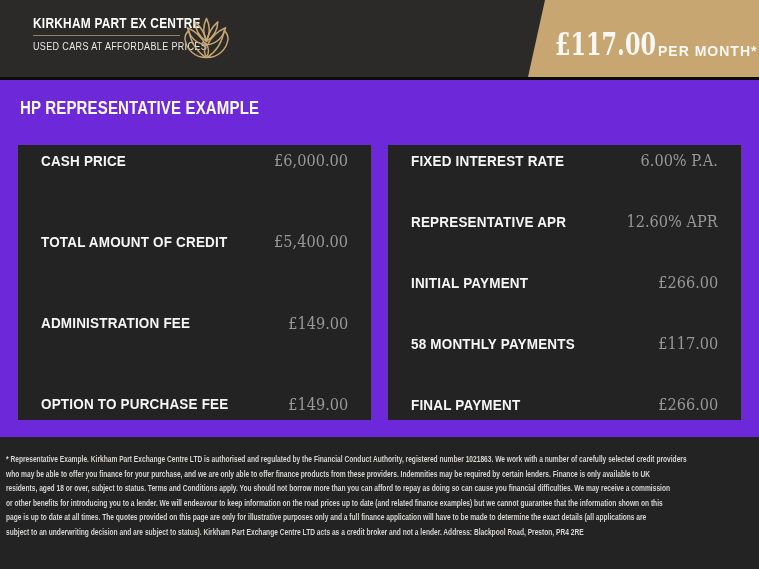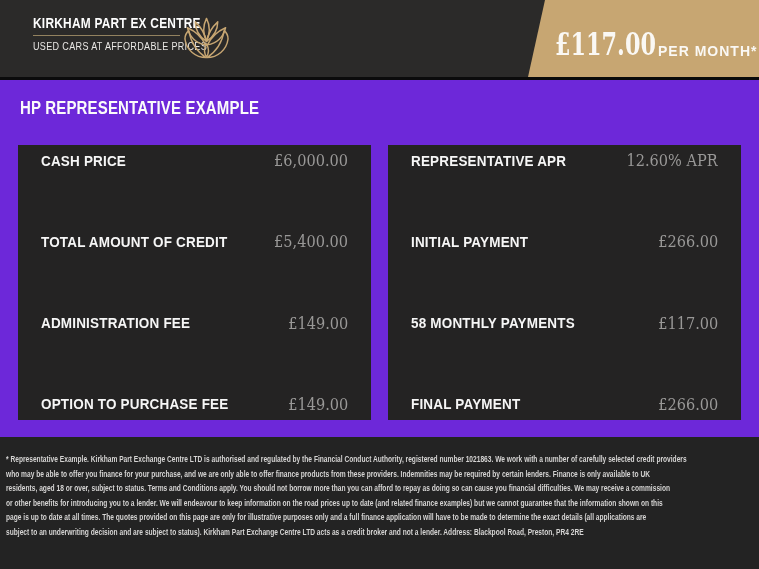--- a/index.html
+++ b/index.html
@@ -113,20 +113,24 @@
         <span class="val">£149.00</span>
       </div>
       <div class="row">
         <span class="lbl">OPTION TO PURCHASE FEE</span>
         <span class="val">£149.00</span>
       </div>
     </div>
 
     <div class="panel panel-right">
       <div class="row">
+        <span class="lbl">FIXED INTEREST RATE</span>
+        <span class="val">6.00% P.A.</span>
+      </div>
+      <div class="row">
         <span class="lbl">REPRESENTATIVE APR</span>
         <span class="val">12.60% APR</span>
       </div>
       <div class="row">
         <span class="lbl">INITIAL PAYMENT</span>
         <span class="val">£266.00</span>
       </div>
       <div class="row">
         <span class="lbl">58 MONTHLY PAYMENTS</span>
         <span class="val">£117.00</span>

